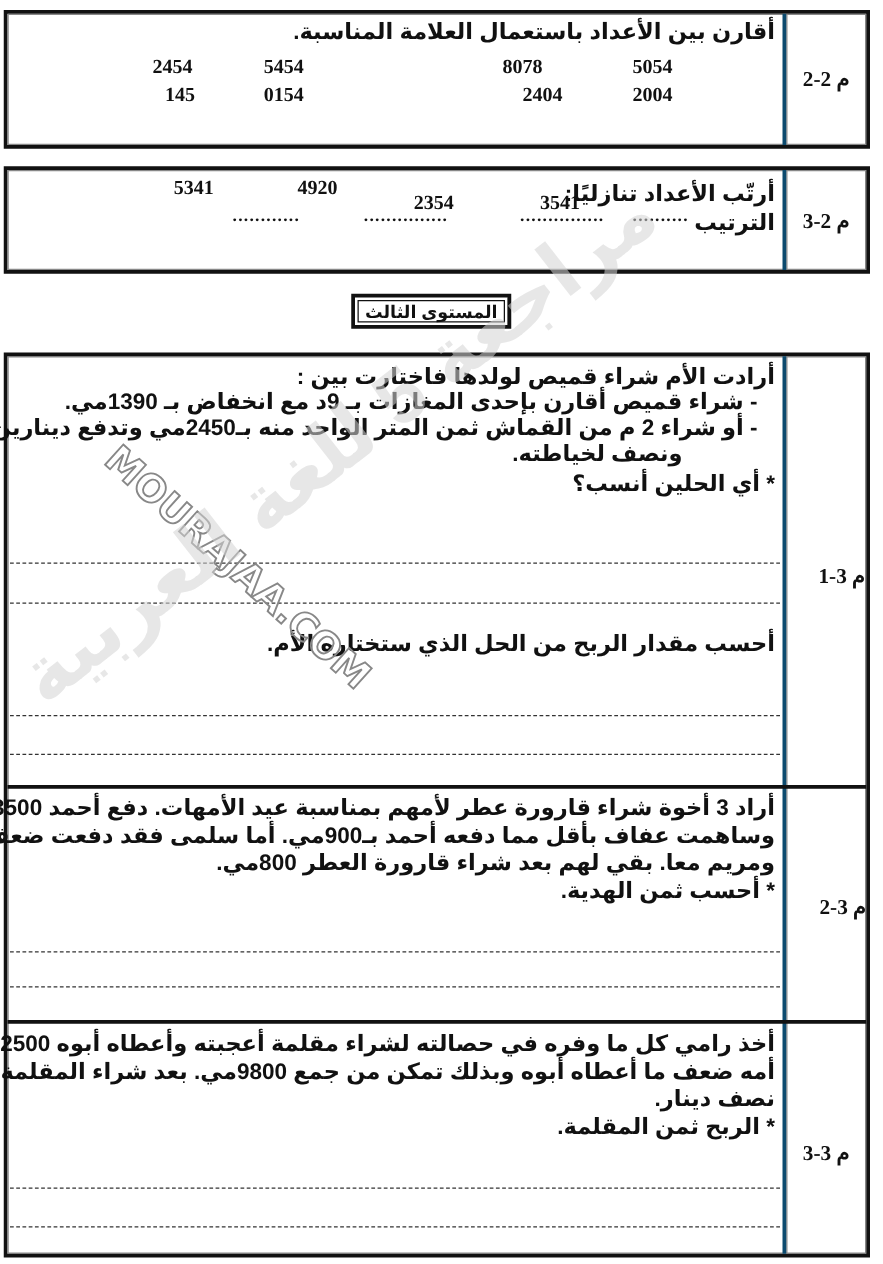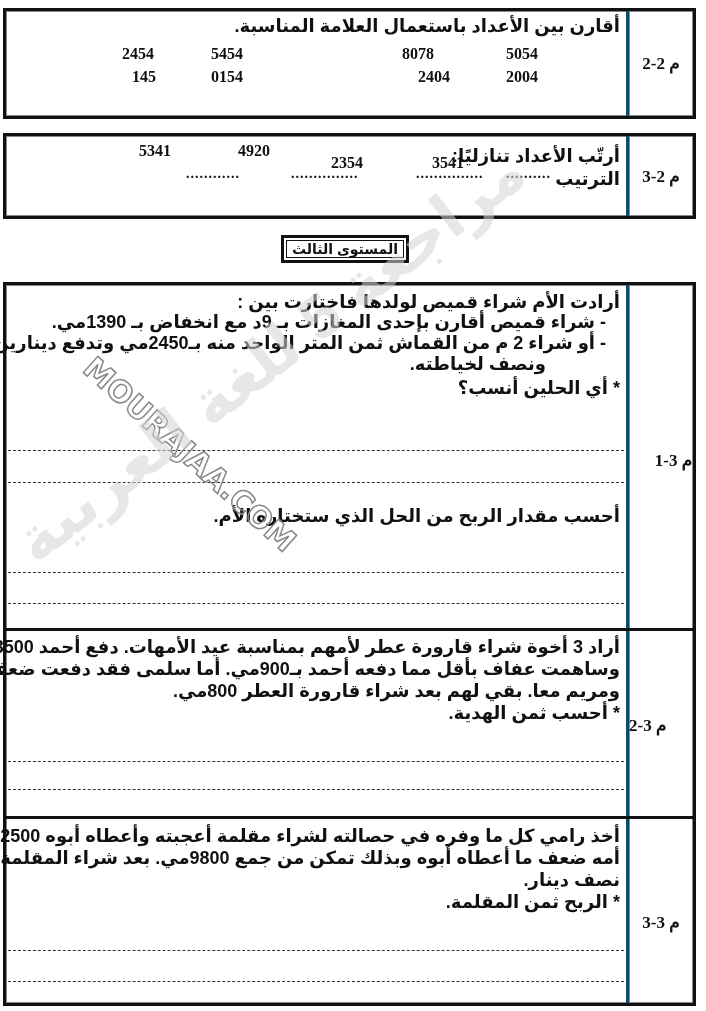--- a/index.html
+++ b/index.html
@@ -57,21 +57,21 @@
     <div class="dots" style="left:285px;top:30px;">...............</div>
     <div class="dots" style="left:180px;top:30px;">............</div>
   </div>
 </div>
 
 <div class="level">المستوى الثالث</div>
 
 <div class="box" style="top:282px;height:724px;">
   <div class="labelcol" style="display:block;">
     <div style="position:absolute;top:165px;left:0;right:0;text-align:center;margin-left:25px;">م 3-1</div>
-    <div style="position:absolute;top:430px;left:0;right:0;text-align:left;">م 3-2</div>
+    <div style="position:absolute;top:430px;left:0;right:0;text-align:right;">م 3-2</div>
     <div style="position:absolute;top:627px;left:0;right:0;text-align:center;">م 3-3</div>
   </div>
   <div class="rowsep" style="top:343px;"></div>
   <div class="rowsep" style="top:531px;"></div>
 
   <div class="content">
     <div class="line" style="right:6px;top:6px;">أرادت الأم شراء قميص لولدها فاختارت بين :</div>
     <div class="line" style="right:20px;top:26px;">- شراء قميص أقارن بإحدى المغازات بـ 9د مع انخفاض بـ 1390مي.</div>
     <div class="line" style="right:20px;top:47px;">- أو شراء 2 م من القماش ثمن المتر الواحد منه بـ2450مي وتدفع دينارين</div>
     <div class="line" style="right:80px;top:68px;">ونصف لخياطته.</div>

